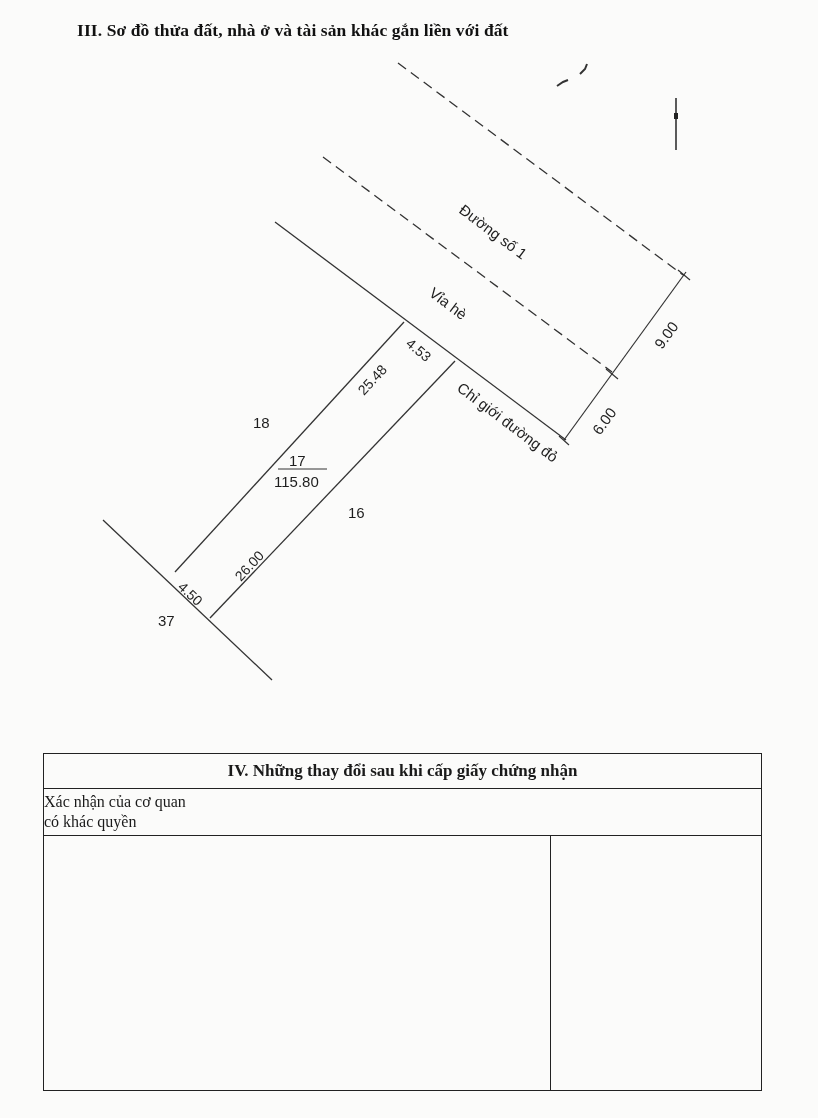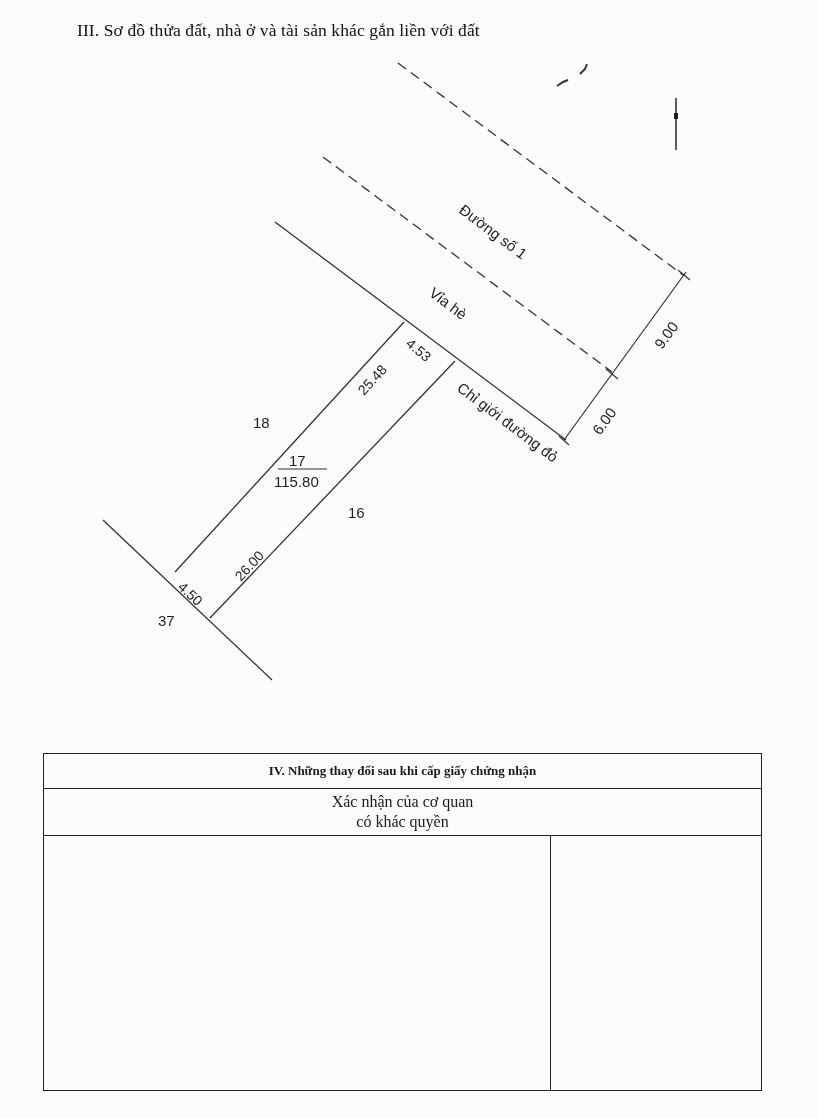--- a/index.html
+++ b/index.html
@@ -4,44 +4,44 @@
 <style>
   html, body { margin: 0; padding: 0; }
   body {
     width: 818px; height: 1118px; position: relative; overflow: hidden;
     background: #fbfbfa;
     font-family: "Liberation Serif", serif;
     color: #1a1a1a;
   }
   .title {
     position: absolute; left: 77px; top: 20px;
-    font-size: 17.5px; font-weight: normal; color: #111;
+    font-size: 17.5px; font-weight: bold; color: #111;
     letter-spacing: 0.1px;
   }
   svg.map { position: absolute; left: 0; top: 0; }
   svg.map text { font-family: "Liberation Sans", sans-serif; fill: #1e1e1e; }
   .table {
     position: absolute; left: 43px; top: 753px; width: 719px; height: 338px;
     border: 1.5px solid #222; box-sizing: border-box;
   }
   .t-head {
     height: 35px; border-bottom: 1.5px solid #222; box-sizing: border-box;
     display: flex; align-items: center; justify-content: center;
-    font-size: 13px; font-weight: bold;
+    font-size: 17px; font-weight: bold;
   }
   .t-cols {
     display: flex; height: 47px; border-bottom: 1.5px solid #222; box-sizing: border-box;
   }
   .t-col1 {
     width: 507px; border-right: 1.5px solid #222; box-sizing: border-box;
     display: flex; align-items: center; justify-content: center;
     font-size: 16.5px; padding-bottom: 8px;
   }
   .t-col2 {
-    flex: 1; display: flex; flex-direction: column; align-items: center; justify-content: center;
+    flex: 1; display: flex; flex-direction: column; align-items: flex-start; justify-content: center;
     font-size: 16px; line-height: 20px;
   }
   .t-body { display: flex; height: calc(100% - 82px); }
   .t-body .c1 { width: 507px; border-right: 1.5px solid #222; box-sizing: border-box; }
   .t-body .c2 { flex: 1; }
 </style>
 </head>
 <body>
 
 <div class="title">III. Sơ đồ thửa đất, nhà ở và tài sản khác gắn liền với đất</div>

